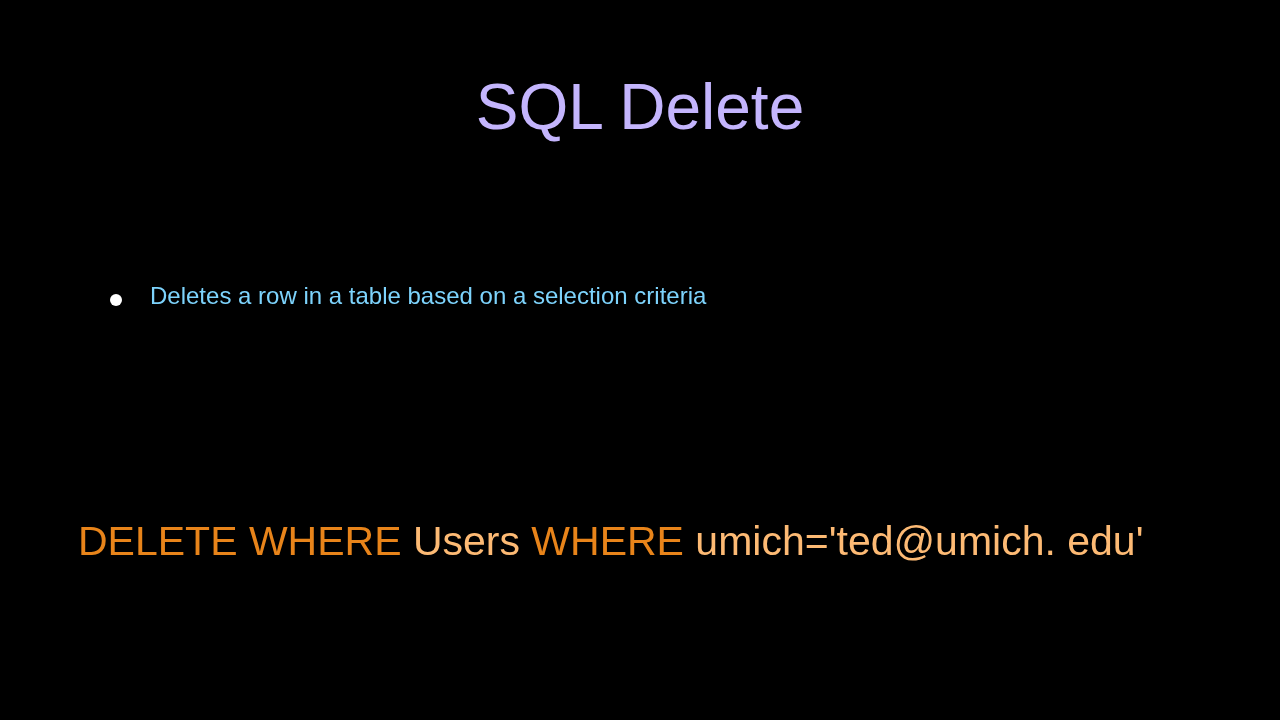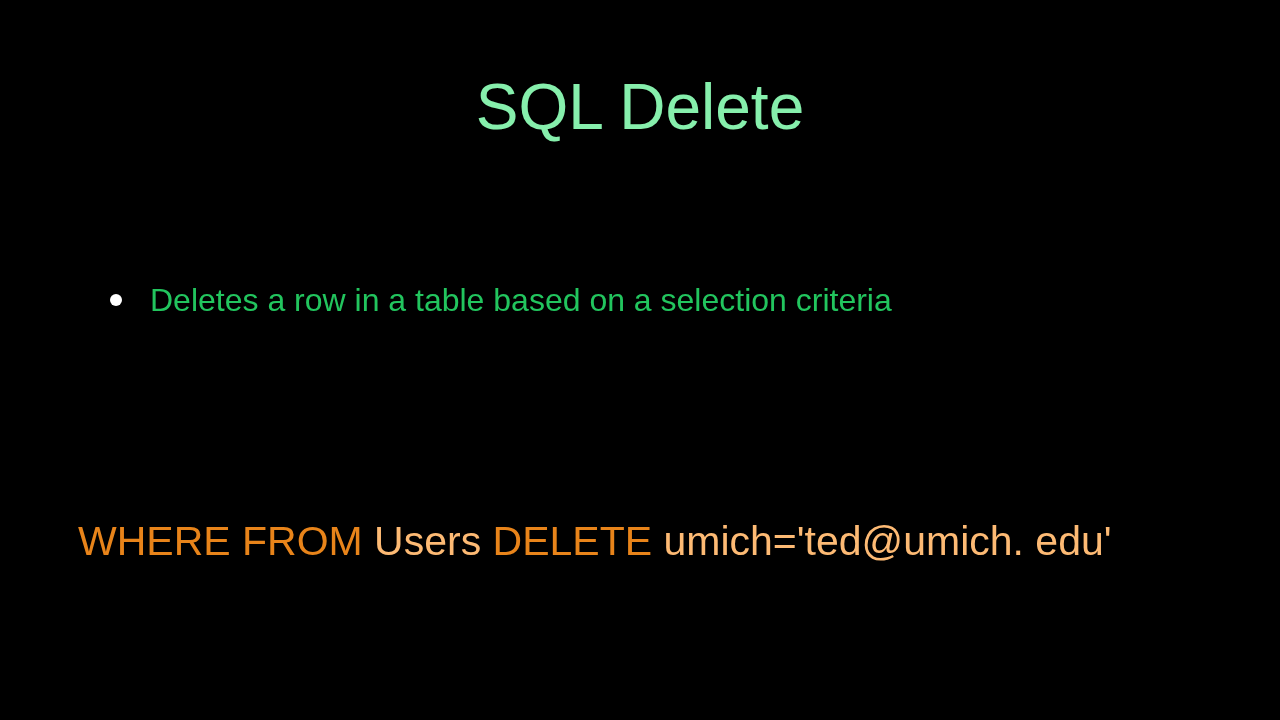--- a/index.html
+++ b/index.html
@@ -14,21 +14,21 @@
     font-family: Arial, Helvetica, sans-serif;
     overflow: hidden;
     position: relative;
   }
   .slide {
     width: 100%;
     height: 100%;
     position: relative;
   }
   .title {
-    color: #86efac;
+    color: #c4b5fd;
     font-size: 64px;
     font-weight: 400;
     text-align: center;
     position: absolute;
     top: 70px;
     left: 0;
     right: 0;
   }
   .bullet-row {
     position: absolute;
@@ -41,22 +41,22 @@
   .bullet-dot {
     width: 12px;
     height: 12px;
     background: #ffffff;
     border-radius: 50%;
     margin-top: 14px;
     margin-right: 28px;
     flex-shrink: 0;
   }
   .bullet-text {
-    color: #22c55e;
-    font-size: 32px;
+    color: #7dd3fc;
+    font-size: 24px;
     font-weight: 400;
     line-height: 1.3;
   }
   .code-line {
     position: absolute;
     top: 518px;
     left: 78px;
     font-size: 41px;
     font-weight: 400;
     white-space: nowrap;
@@ -73,15 +73,15 @@
 
 <div class="slide">
   <h1 class="title">SQL Delete</h1>
 
   <div class="bullet-row">
     <div class="bullet-dot"></div>
     <div class="bullet-text">Deletes a row in a table based on a selection criteria</div>
   </div>
 
   <div class="code-line">
-    <span class="kw">WHERE FROM</span><span class="val"> Users </span><span class="kw">DELETE</span><span class="val"> umich='ted@umich. edu'</span>
+    <span class="kw">DELETE WHERE</span><span class="val"> Users </span><span class="kw">WHERE</span><span class="val"> umich='ted@umich. edu'</span>
   </div>
 </div>
 
 </body></html>

